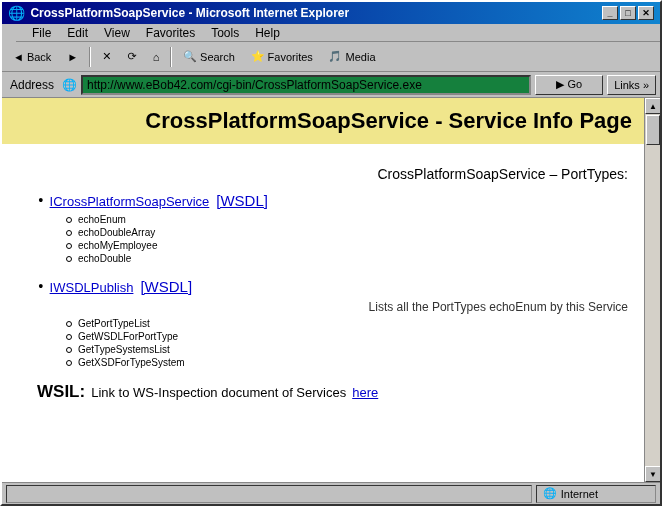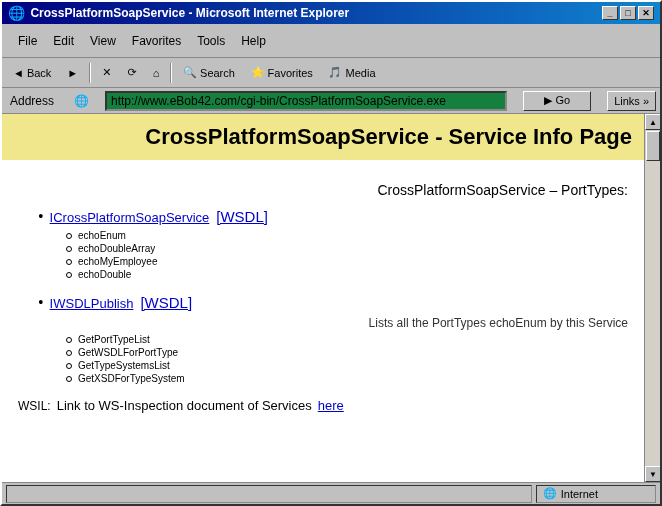--- a/index.html
+++ b/index.html
@@ -51,22 +51,23 @@
       color: #000;
       font-weight: bold;
     }
 
     
     .menu-bar {
       background: #c0c0c0;
       border-bottom: 1px solid #888;
       display: flex;
       align-items: center;
-      height: 34px;
+      height: 18px;
       padding: 0 8px;
+      margin-left: 14px;
     }
     .menu-item {
       padding: 2px 8px;
       font-size: 12px;
       cursor: pointer;
       color: #000;
     }
 
     
     .toolbar {
@@ -99,21 +100,21 @@
     }
 
     
     .address-bar {
       background: #c0c0c0;
       border-bottom: 1px solid #888;
       display: flex;
       align-items: center;
       height: 26px;
       padding: 2px 4px;
-      gap: 16px;
+      gap: 4px;
     }
     .address-label {
       font-size: 12px;
       white-space: nowrap;
       padding: 0 4px;
     }
     .address-input {
       flex: 1;
       height: 20px;
       border: 2px inset #888;
@@ -257,22 +258,23 @@
       border-radius: 50%;
       display: inline-block;
       flex-shrink: 0;
     }
     .wsil-section {
       margin-top: 10px;
       font-family: Arial, sans-serif;
       font-size: 13px;
     }
     .wsil-label {
-      font-weight: normal;
-      font-size: 12px;
+      font-weight: bold;
+      font-size: 17px;
+      margin-left: 19px;
     }
     .description-text {
       font-family: Arial, sans-serif;
       font-size: 12px;
       color: #333;
       margin-bottom: 4px;
       margin-left: 0;
     }
 
     

